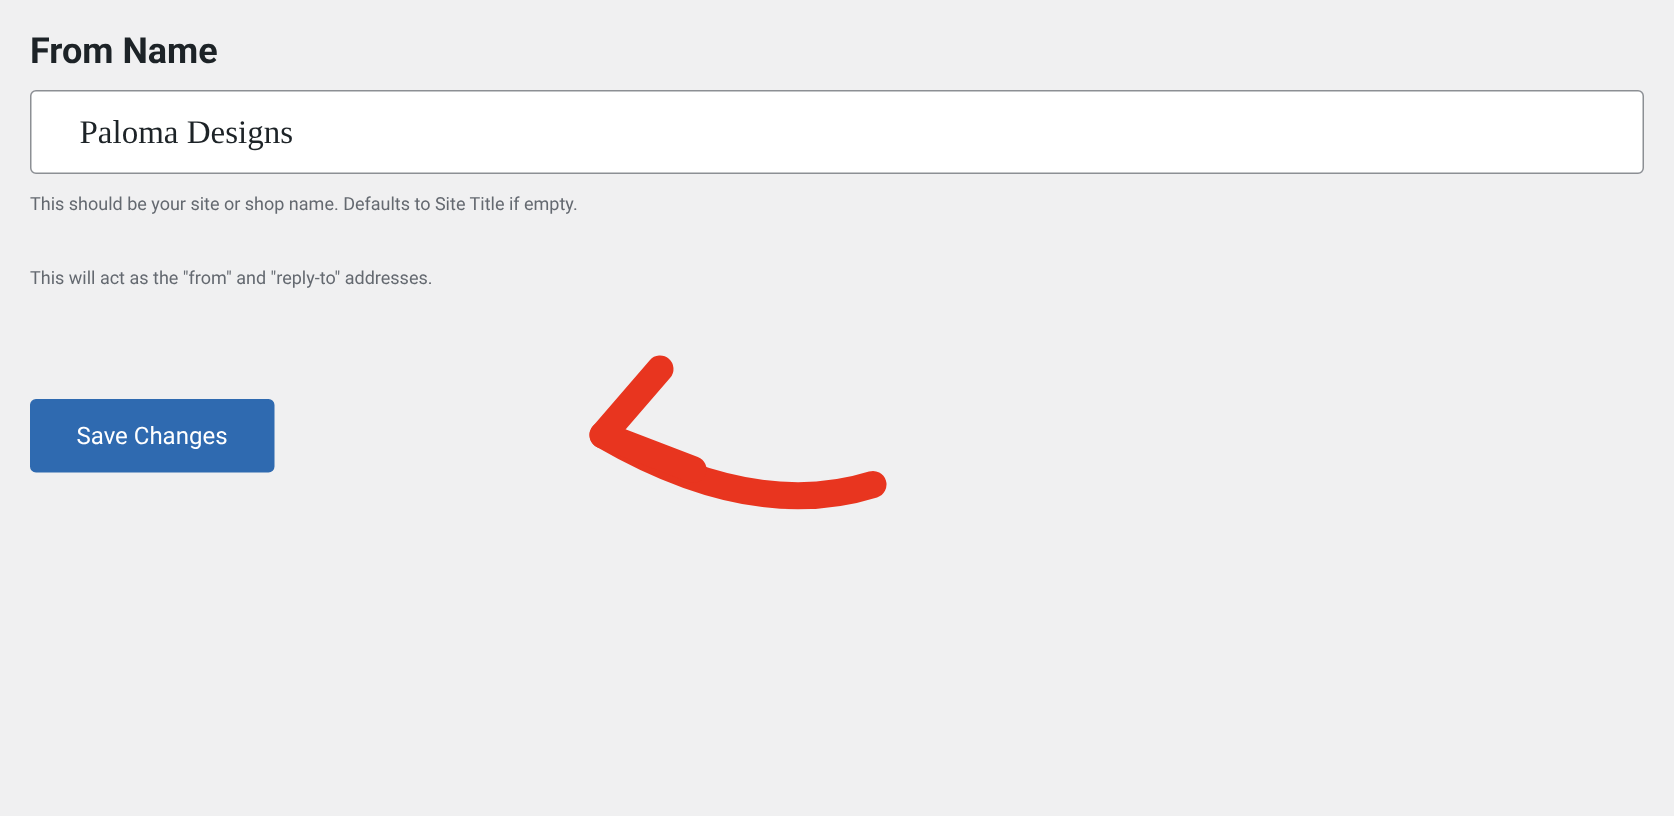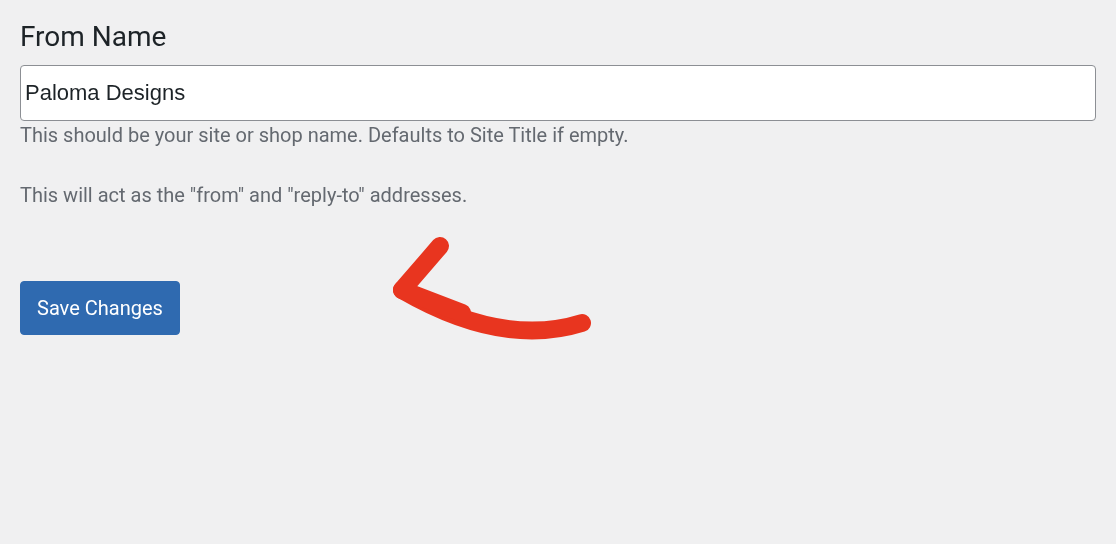--- a/index.html
+++ b/index.html
@@ -13,45 +13,46 @@
       padding: 20px;
       width: 1116px;
       height: 544px;
       position: relative;
     }
     .form-field {
       margin-bottom: 32px;
     }
     .field-label {
       display: block;
-      font-size: 28px;
-      font-weight: 400;
+      font-size: 24px;
+      font-weight: 700;
       color: #1d2327;
       margin-bottom: 12px;
     }
     .text-input {
       width: 100%;
-      padding: 14px 4px;
+      padding: 14px 32px;
       font-size: 22px;
       color: #1d2327;
       background-color: #ffffff;
       border: 1px solid #8c8f94;
       border-radius: 4px;
       outline: none;
-      font-family: Liberation Sans, sans-serif;
+      font-family: Liberation Serif, serif;
     }
     .help-text {
-      font-size: 20px;
+      margin-top: 12px;
+      font-size: 12px;
       color: #646970;
       line-height: 1.4;
     }
     .save-button {
       display: inline-block;
-      padding: 14px 16px;
-      font-size: 20px;
+      padding: 14px 30px;
+      font-size: 16px;
       font-weight: 400;
       color: #ffffff;
       background-color: #2f6ab0;
       border: 1px solid #2f6ab0;
       border-radius: 4px;
       cursor: pointer;
       font-family: inherit;
       margin-top: 40px;
     }
     .arrow-annotation {

